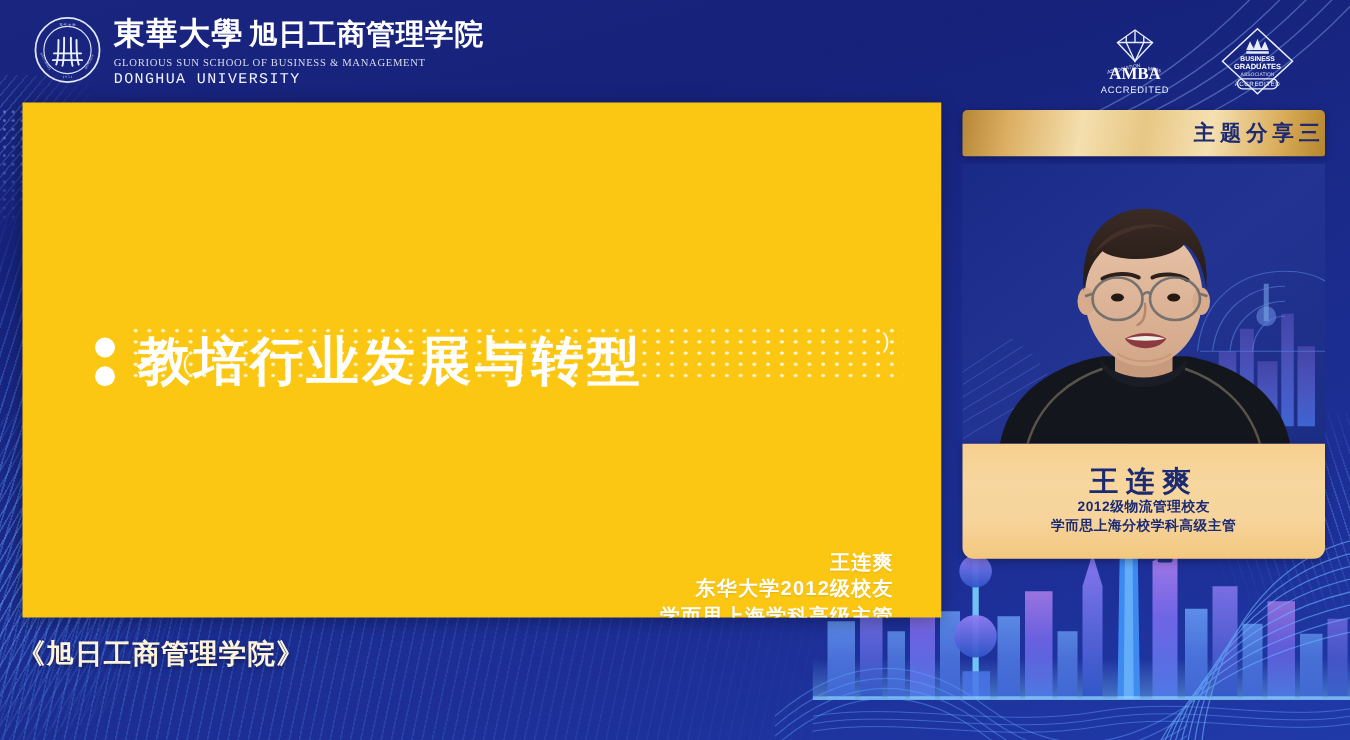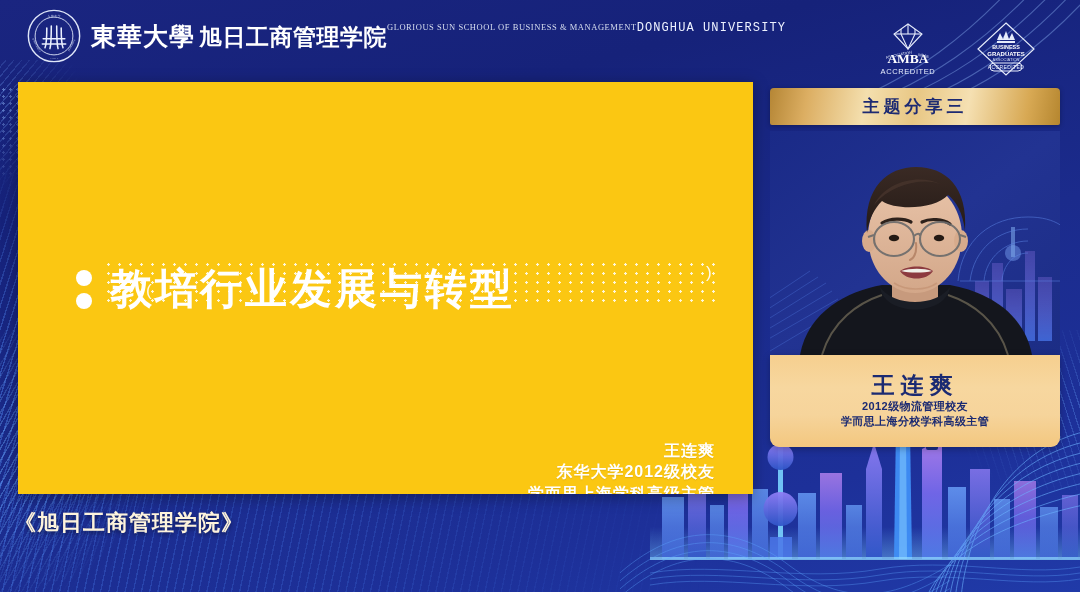--- a/index.html
+++ b/index.html
@@ -56,21 +56,21 @@
     background:repeating-linear-gradient(72deg, rgba(110,170,255,.28) 0px, rgba(110,170,255,.28) 1.2px, transparent 1.2px, transparent 7px);
     -webkit-mask-image:radial-gradient(ellipse 90% 80% at 95% 50%, #000 5%, transparent 75%);
     mask-image:radial-gradient(ellipse 90% 80% at 95% 50%, #000 5%, transparent 75%);}
 
   
   .header{position:absolute;left:0;top:0;width:1080px;height:76px;z-index:8;}
 
   .dhu-logo{position:absolute;left:27px;top:9px;display:flex;align-items:center;gap:10px;}
   .dhu-seal{width:54px;height:54px;flex:0 0 54px;}
   .dhu-seal svg{width:100%;height:100%;display:block;}
-  .dhu-text{display:flex;flex-direction:row;justify-content:flex-end;margin-top:1px;}
+  .dhu-text{display:flex;flex-direction:column;justify-content:flex-end;margin-top:1px;}
   .dhu-cn{display:flex;align-items:baseline;gap:4px;color:#fff;white-space:nowrap;}
   .dhu-cn .big{font-size:25px;font-weight:bold;letter-spacing:1px;
     font-family:"DejaVu Serif","Liberation Serif",serif;}
   .dhu-cn .small{font-size:23px;font-weight:bold;letter-spacing:.5px;
     font-family:"DejaVu Serif","Liberation Serif",serif;}
   .dhu-en1{font-size:8.5px;color:#d7deef;letter-spacing:.55px;white-space:nowrap;margin-top:2px;
     font-family:Liberation Serif, serif;}
   .dhu-en2{font-size:12px;color:#eef2ff;letter-spacing:1.1px;white-space:nowrap;margin-top:1px;
     font-family:Liberation Mono, monospace;}
 
@@ -98,21 +98,21 @@
   .presenter{position:absolute;right:38px;top:358px;text-align:right;color:#fff;}
   .presenter div{font-size:16px;font-weight:bold;letter-spacing:1px;line-height:1.33;
     text-shadow:0 1px 1px rgba(190,140,0,.35);}
 
   
   .right-col{position:absolute;left:770px;top:88px;width:290px;z-index:9;}
 
   .gold-banner{position:relative;height:37px;border-radius:4px 4px 2px 2px;
     background:linear-gradient(100deg,#b9893c 0%,#e0b56a 14%,#f3dba6 34%,#e7c37e 52%,#f2d9a3 70%,#d6a css 0%);
     background:linear-gradient(100deg,#b58635 0%,#dcae62 13%,#f4dfae 33%,#e8c784 50%,#f5e0b2 68%,#d8a954 88%,#b5862f 100%);
-    display:flex;align-items:center;justify-content:center;
+    display:flex;align-items:center;justify-content:flex-end;
     box-shadow:0 1px 5px rgba(0,0,0,.3);}
   .gold-banner .txt{color:#1d2a72;font-size:17px;font-weight:bold;letter-spacing:4px;}
 
   .video-box{position:relative;margin-top:6px;width:290px;height:224px;overflow:hidden;
     background:linear-gradient(160deg,#1b2a86 0%,#22358f 40%,#1a2a80 100%);}
   .video-box svg{position:absolute;inset:0;width:100%;height:100%;display:block;}
 
   .name-card{position:relative;width:290px;height:92px;border-radius:0 0 9px 9px;
     background:linear-gradient(180deg,#f6cf8f 0%,#f7d79f 35%,#f6d49b 65%,#f3c77f 100%);
     display:flex;flex-direction:column;align-items:center;justify-content:center;

